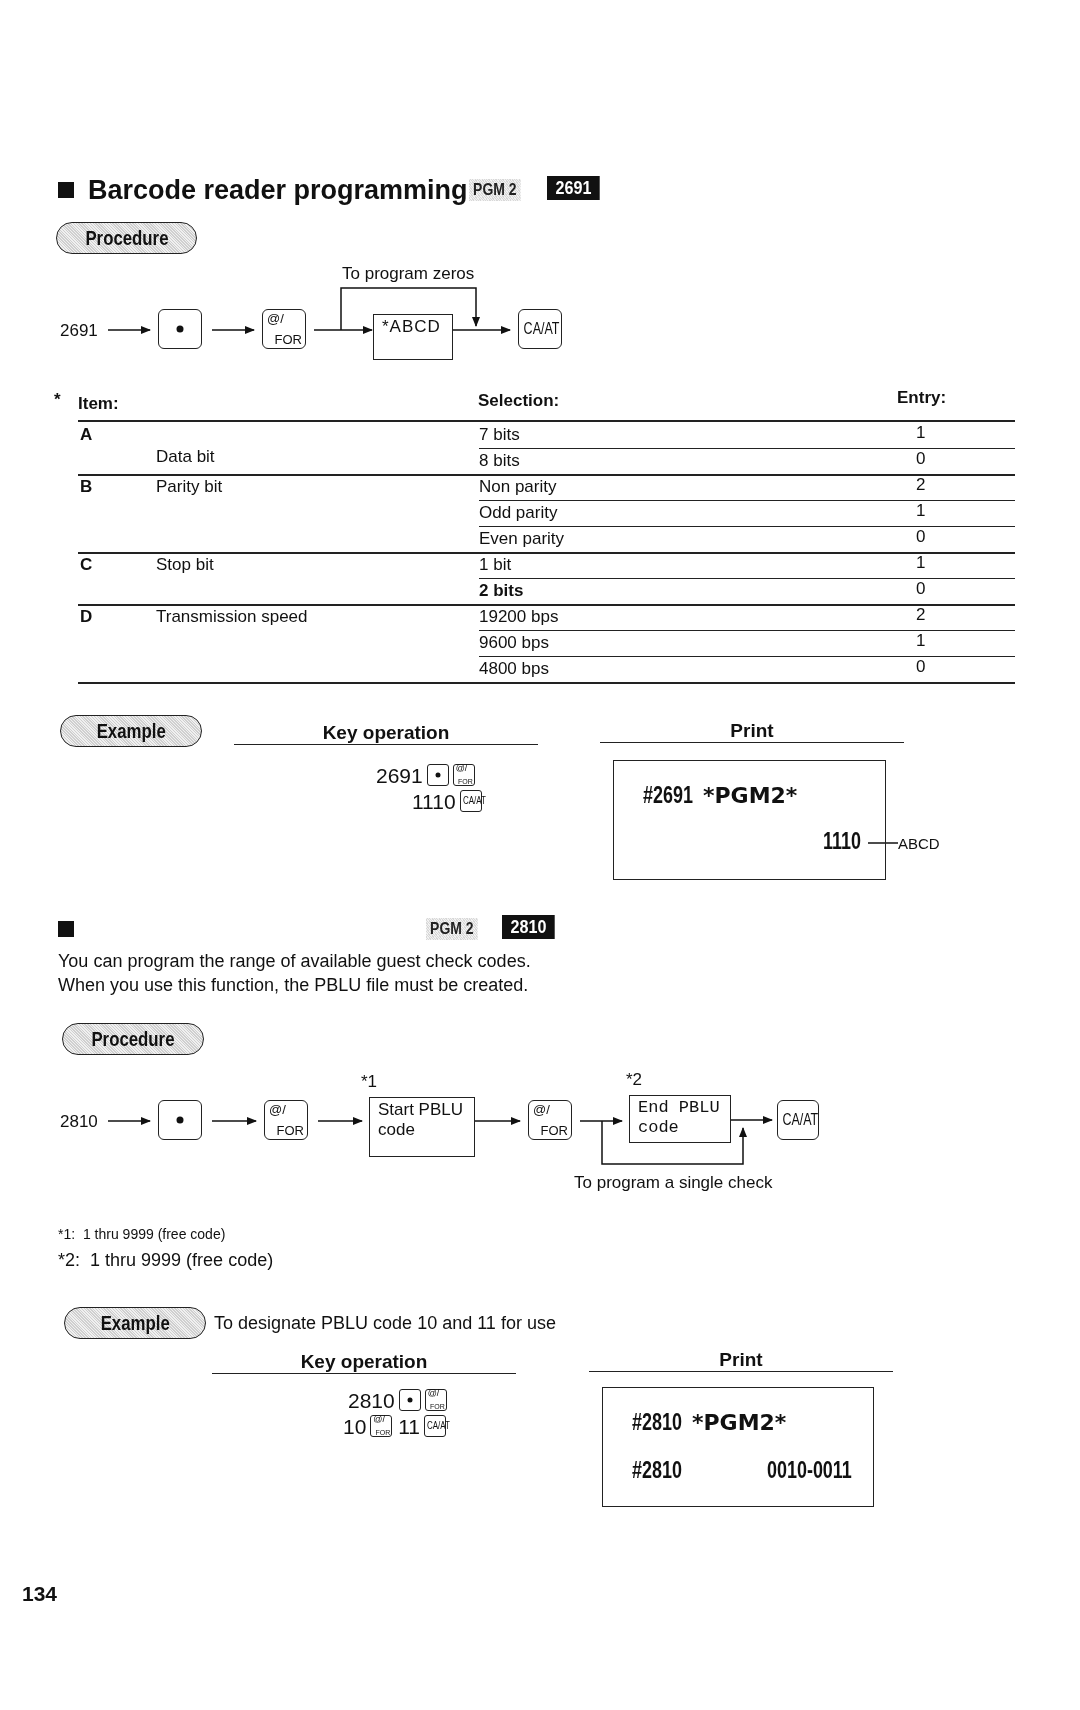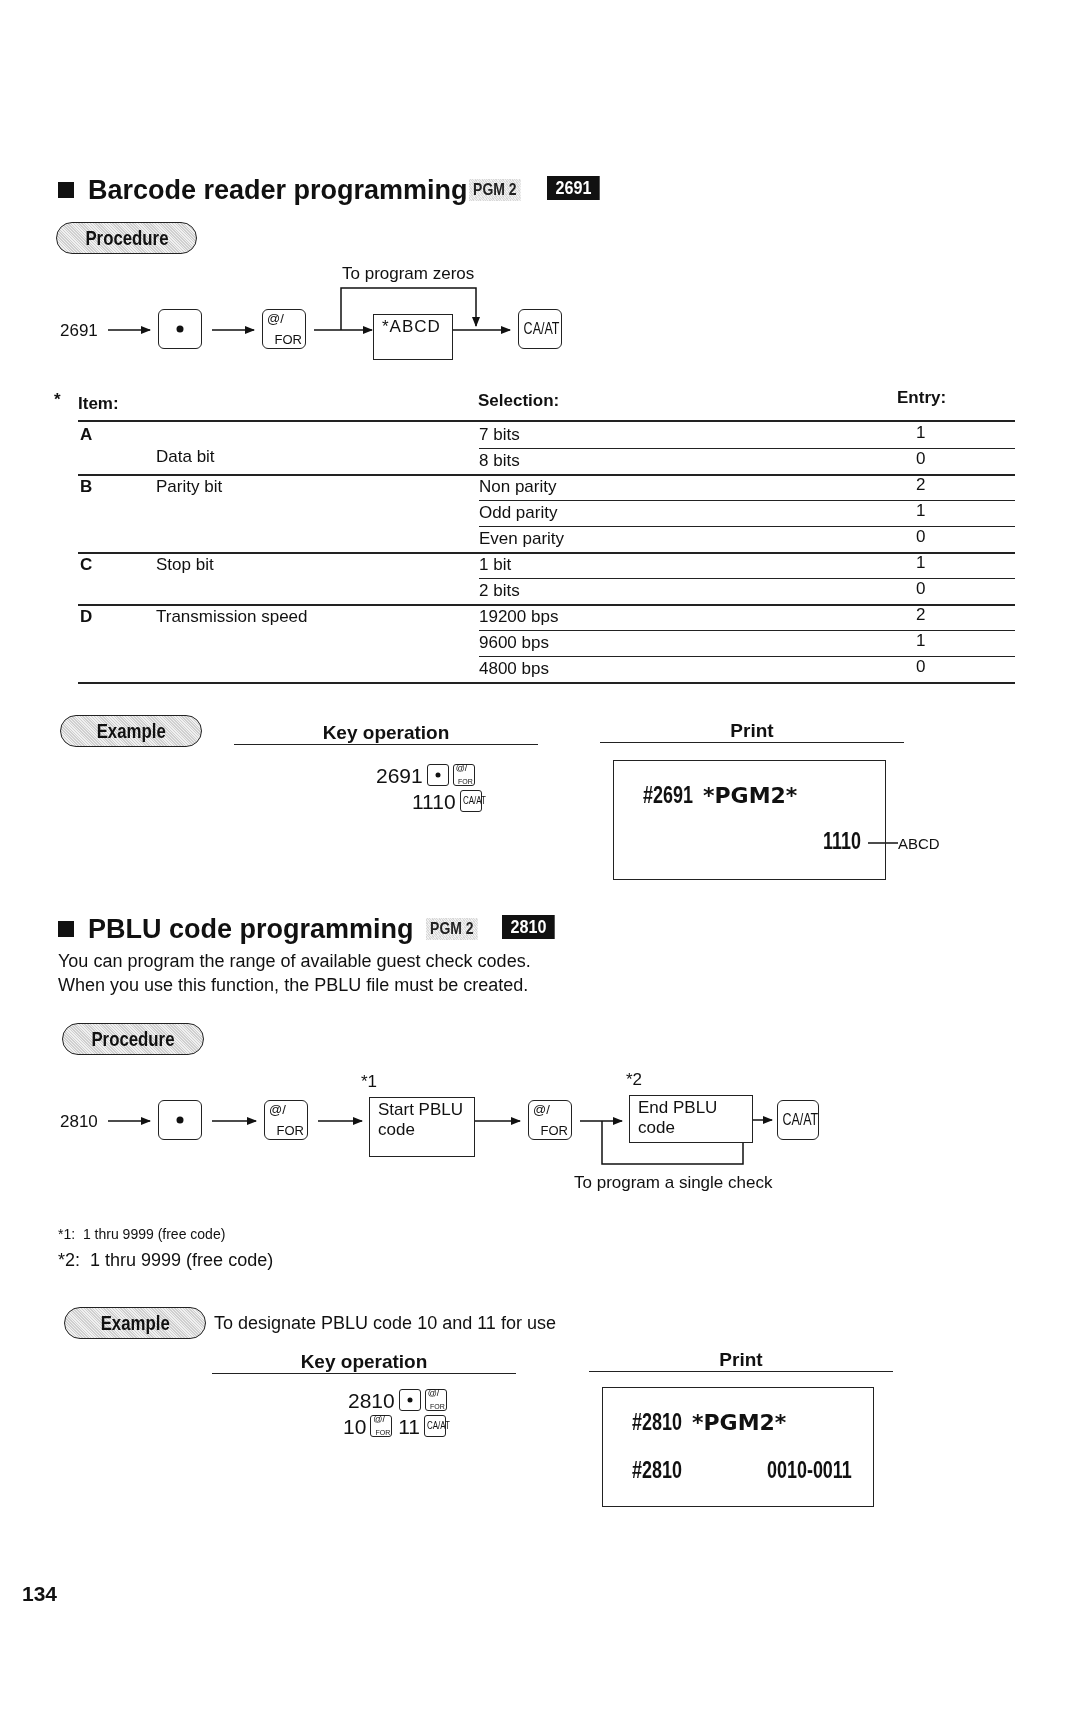--- a/index.html
+++ b/index.html
@@ -109,21 +109,21 @@
     <span class="cell" style="left:916px; top:501px;">1</span>
     <div class="tbl-line" style="left:479px; top:526px; width:536px;"></div>
     <span class="cell" style="left:479px; top:529px;">Even parity</span>
     <span class="cell" style="left:916px; top:527px;">0</span>
     <div class="tbl-line thick" style="left:78px; top:552px; width:937px;"></div>
     <span class="cell bold" style="left:80px; top:555px;">C</span>
     <span class="cell" style="left:156px; top:555px;">Stop bit</span>
     <span class="cell" style="left:479px; top:555px;">1 bit</span>
     <span class="cell" style="left:916px; top:553px;">1</span>
     <div class="tbl-line" style="left:479px; top:578px; width:536px;"></div>
-    <span class="cell" style="left:479px; top:581px;">2 bits</span>
+    <span class="cell" style="left:479px; top:581px;font-weight:bold;">2 bits</span>
     <span class="cell" style="left:916px; top:579px;">0</span>
     <div class="tbl-line thick" style="left:78px; top:604px; width:937px;"></div>
     <span class="cell bold" style="left:80px; top:607px;">D</span>
     <span class="cell" style="left:156px; top:607px;">Transmission speed</span>
     <span class="cell" style="left:479px; top:607px;">19200 bps</span>
     <span class="cell" style="left:916px; top:605px;">2</span>
     <div class="tbl-line" style="left:479px; top:630px; width:536px;"></div>
     <span class="cell" style="left:479px; top:633px;">9600 bps</span>
     <span class="cell" style="left:916px; top:631px;">1</span>
     <div class="tbl-line" style="left:479px; top:656px; width:536px;"></div>
@@ -146,21 +146,21 @@
 <div class="print" style="left:613px; top:760px; width:273px; height:120px;"></div>
 <div class="pr" style="left:643px; top:782px;">
   <span class="narrow">#2691</span><span class="wide" style="margin-left:-4px;">*PGM2*</span>
 </div>
 <div class="pr" style="left:823px; top:828px;">
   <span class="narrow">1110</span>
 </div>
 <span class="txt" style="left:898px; top:835px; font-size:15px;">ABCD</span>
 
 <div class="abs h2" style="left:58px; top:914px;">
-  <span class="sq"></span><span>PBLU code programming</span>
+  <span class="sq"></span>
 </div>
 <span class="pgm" style="left:426px; top:918px;">PGM 2</span>
 <span class="code" style="left:502px; top:915px;">2810</span>
 <span class="txt" style="left:58px; top:951px; font-size:18px;">You can program the range of available guest check codes.</span>
 <span class="txt" style="left:58px; top:975px; font-size:18px;">When you use this function, the PBLU file must be created.</span>
 
 <div class="pill" style="left:62px; top:1023px; width:140px;"><span>Procedure</span></div>
 
 <span class="txt" style="left:60px; top:1112px;">2810</span>
 <div class="key dot" style="left:158px; top:1100px; width:44px; height:40px;"></div>
@@ -171,21 +171,21 @@
 <span class="txt" style="left:361px; top:1072px;">*1</span>
 <div class="box" style="left:369px; top:1097px; width:106px; height:60px;">
   <div>Start PBLU</div>
     <div>code</div>
 </div>
 <div class="key" style="left:528px; top:1100px; width:44px; height:40px;">
   <span class="k1">@/</span>
     <span class="k2">FOR</span>
 </div>
 <span class="txt" style="left:626px; top:1070px;">*2</span>
-<div class="box" style="left:629px; top:1095px; width:124px; height:48px;">
+<div class="box" style="left:629px; top:1095px; width:102px; height:48px;font-family:Liberation Mono, monospace;">
   <div>End PBLU</div>
     <div>code</div>
 </div>
 <div class="key" style="left:777px; top:1100px; width:42px; height:40px;">
   <span class="kc">CA/AT</span>
 </div>
 <span class="txt" style="left:574px; top:1173px;">To program a single check</span>
 
 <div class="txt" style="left:58px; top:1226px; font-size:14px;">
   <span>*1:</span>&nbsp; <span>1 thru 9999 (free code)</span>

